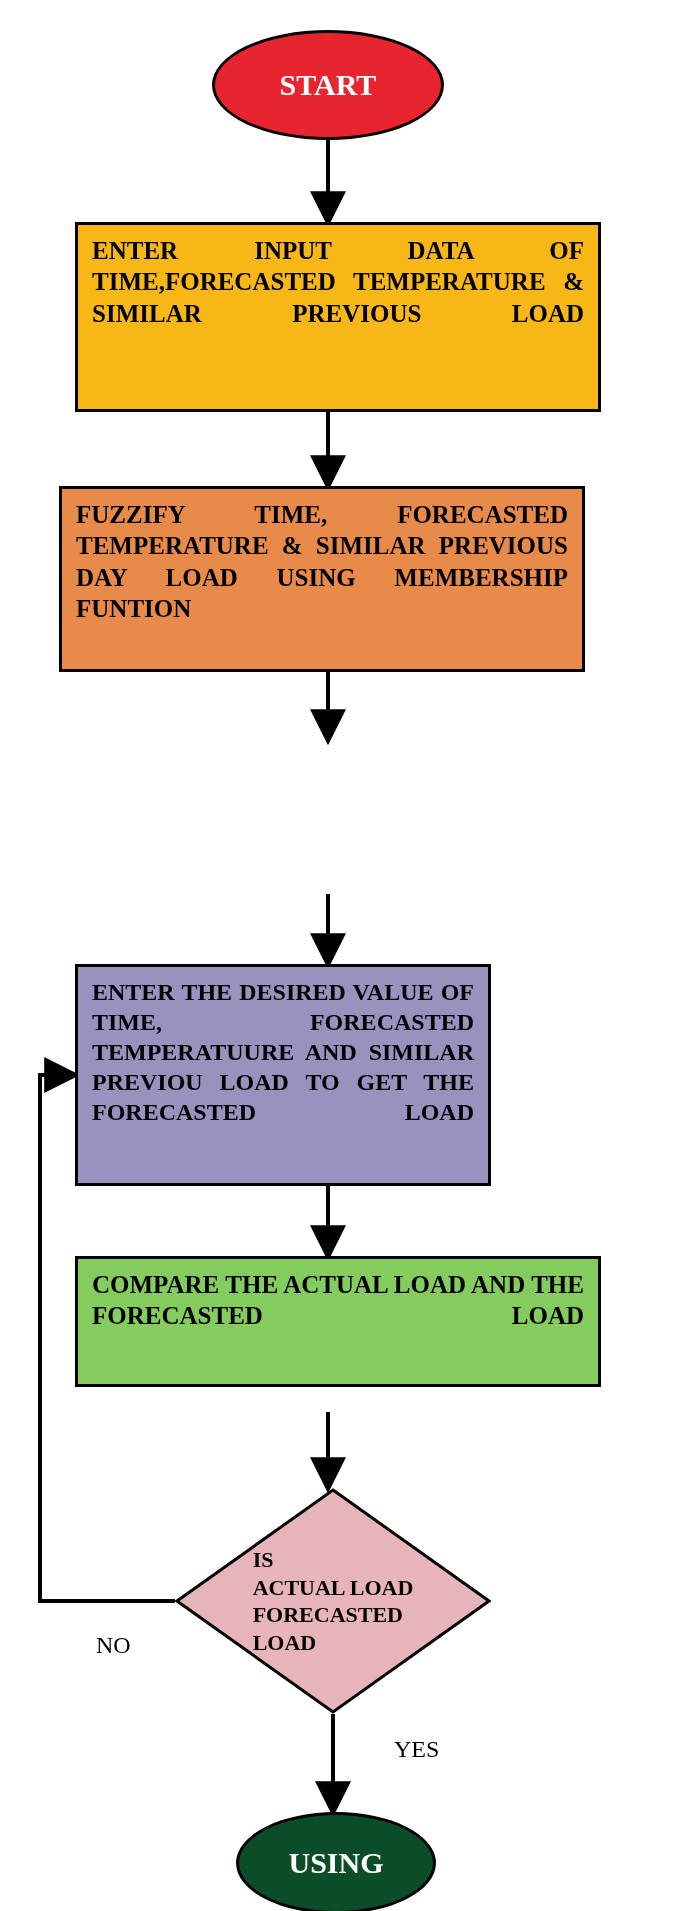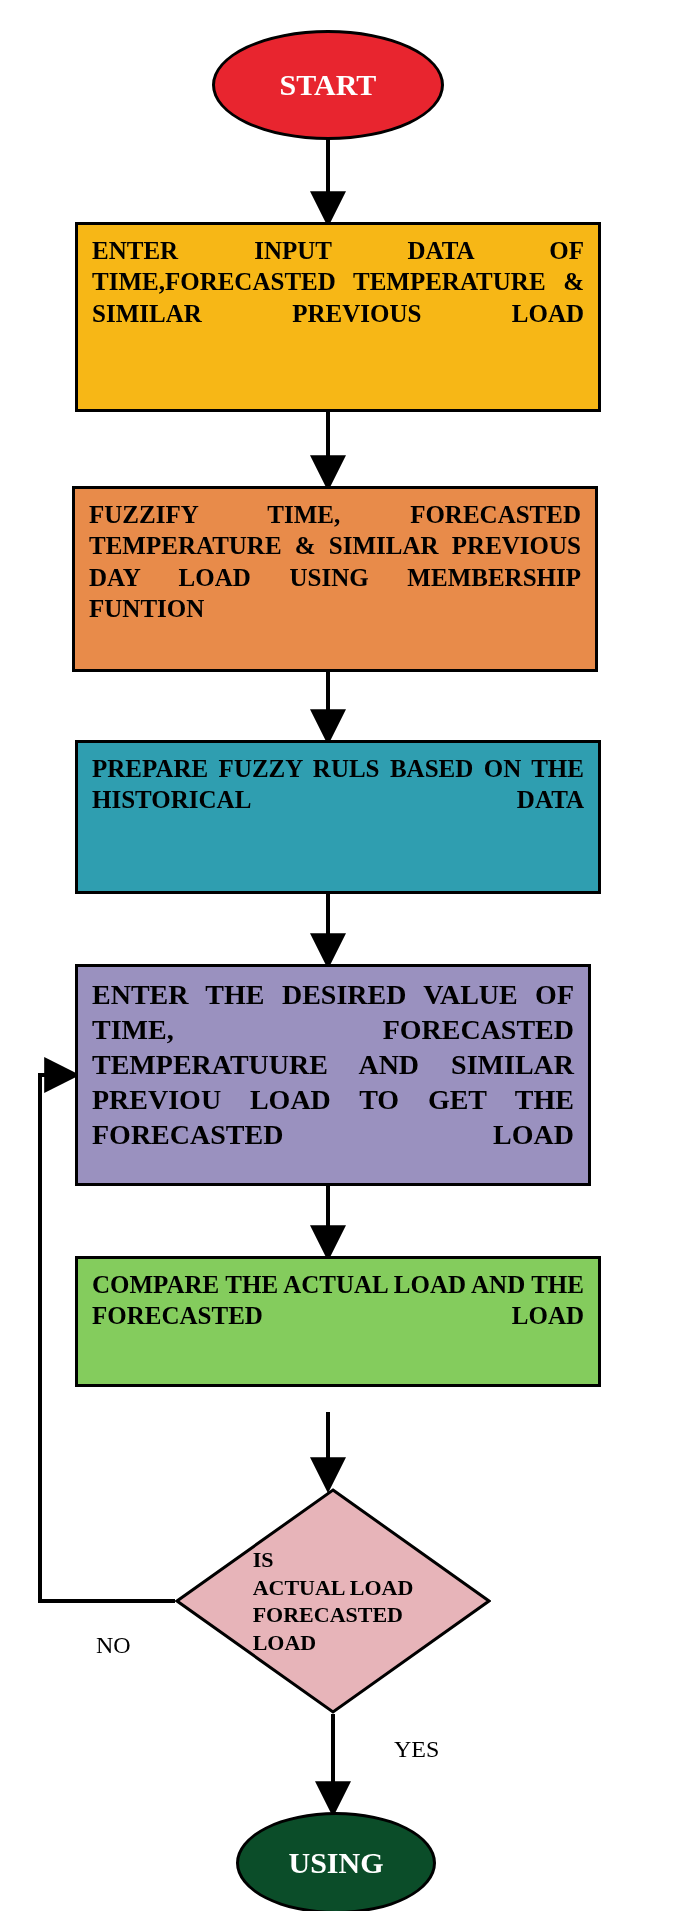--- a/index.html
+++ b/index.html
@@ -56,41 +56,41 @@
   .box1 {
     background: #f7b716;
     left: 75px;
     top: 202px;
     width: 526px;
     height: 190px;
     font-size: 25px;
   }
   .box2 {
     background: #e88b4a;
-    left: 72px;
+    left: 59px;
     top: 466px;
     width: 526px;
     height: 186px;
     font-size: 25px;
   }
   .box3 {
     background: #2f9eb0;
     left: 75px;
     top: 720px;
     width: 526px;
     height: 154px;
     font-size: 25px;
   }
   .box4 {
     background: #9a91bf;
     left: 75px;
     top: 944px;
-    width: 516px;
+    width: 416px;
     height: 222px;
-    font-size: 28px;
+    font-size: 24px;
   }
   .box5 {
     background: #84cc5d;
     left: 75px;
     top: 1236px;
     width: 526px;
     height: 131px;
     font-size: 25px;
   }
   .diamond-wrap {
@@ -171,23 +171,20 @@
   </div>
 
   <div class="node ellipse start center-text">
     <span>START</span>
   </div>
 
   <div class="node box2">
     <span>FUZZIFY TIME, FORECASTED TEMPERATURE &amp; SIMILAR PREVIOUS DAY LOAD USING MEMBERSHIP FUNTION</span>
   </div>
 
-  <div class="node box3">
-    <span>PREPARE FUZZY RULS BASED ON THE HISTORICAL DATA</span>
-  </div>
 
   <div class="node box4">
     <span>ENTER THE DESIRED VALUE OF TIME, FORECASTED TEMPERATUURE AND SIMILAR PREVIOU LOAD TO GET THE FORECASTED LOAD</span>
   </div>
 
   <div class="node box5">
     <span>COMPARE THE ACTUAL LOAD AND THE FORECASTED LOAD</span>
   </div>
 
   <div class="diamond-wrap">

